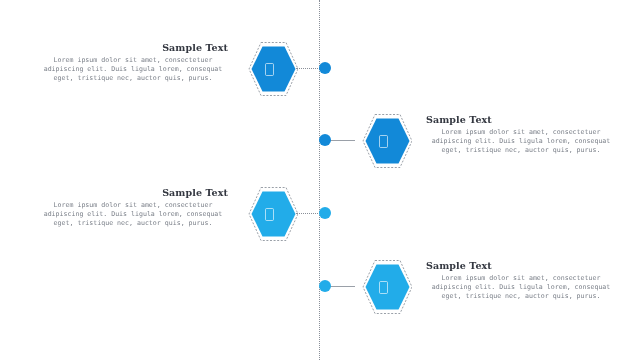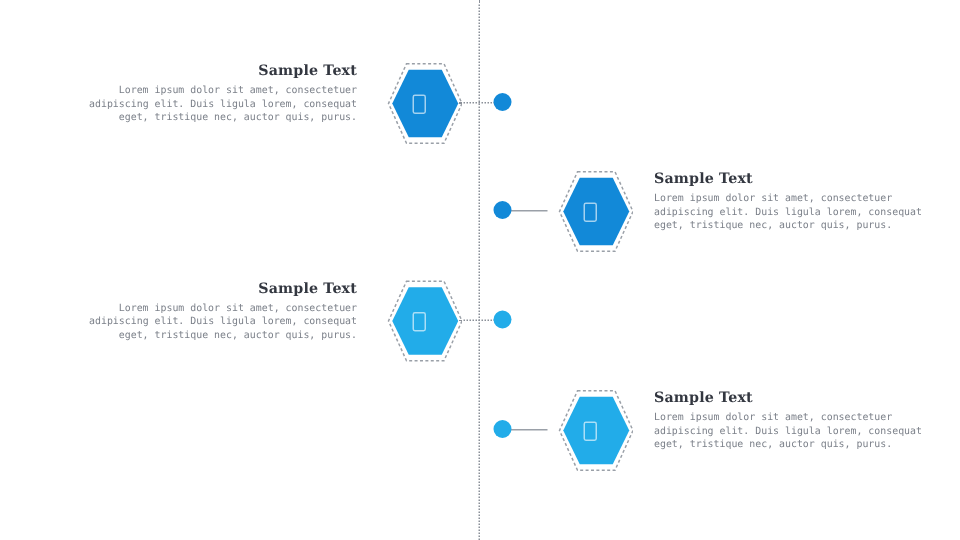--- a/index.html
+++ b/index.html
@@ -27,21 +27,21 @@
     left: 319px;
     top: 0;
     width: 0;
     height: 360px;
     border-left: 1.4px dotted #8a8f98;
   }
 
   
   .row {
     position: absolute;
-    left: 16px;
+    left: 6px;
     width: 612px;
     height: 60px;
   }
   .row-1 { top: 40px; }
   .row-2 { top: 112px; }
   .row-3 { top: 185px; }
   .row-4 { top: 258px; }
 
   
   .textblock {
@@ -60,20 +60,21 @@
     letter-spacing: 0.1px;
     margin: 0 0 3px 0;
     line-height: 11px;
   }
   .body {
     font-family: "DejaVu Sans Mono", "Liberation Mono", monospace;
     font-size: 6.6px;
     color: #7c818a;
     line-height: 9.2px;
     margin: 0;
+    text-align: center;
   }
 
   
   .hexwrap {
     position: absolute;
     top: 0;
     width: 58px;
     height: 58px;
   }
   .hexwrap.left  { left: 234px; }

